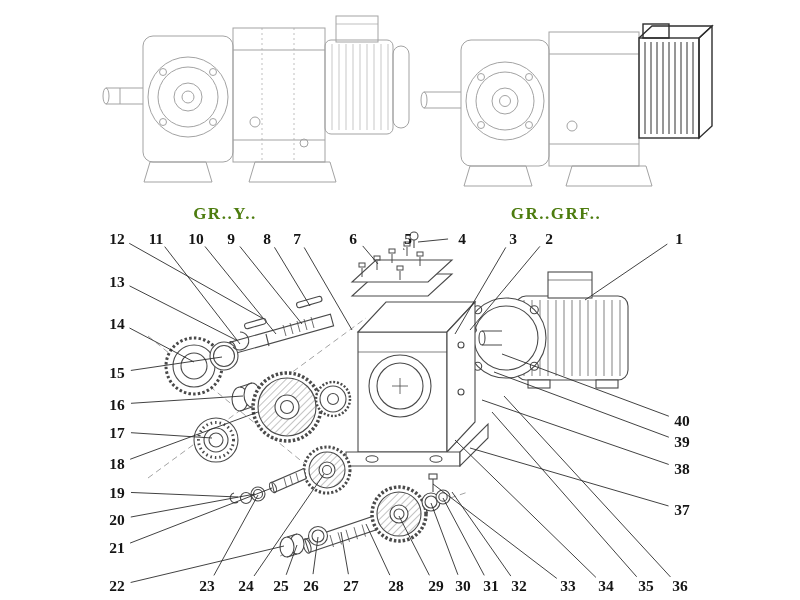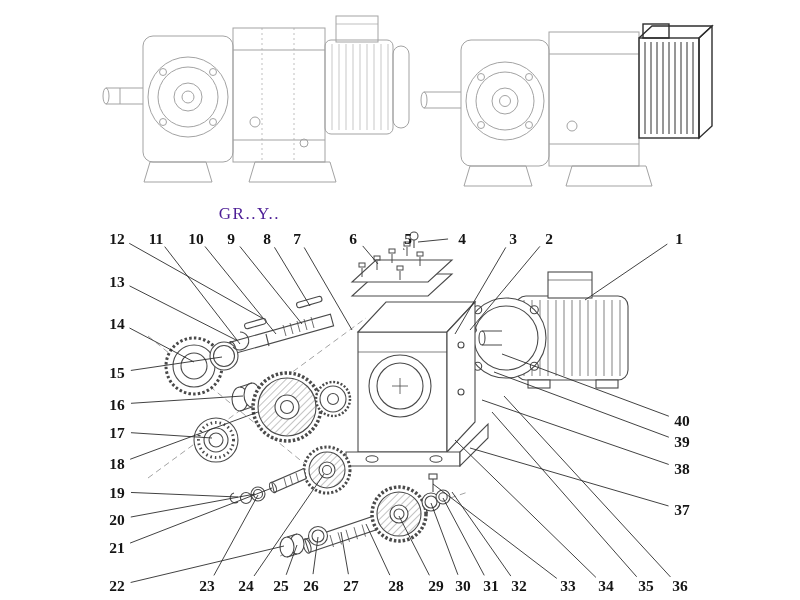--- a/index.html
+++ b/index.html
@@ -1,19 +1,19 @@
 <!DOCTYPE html>
 <html><head>
 <meta charset="utf-8">
 <style>
   html,body{margin:0;padding:0}
   body{width:800px;height:600px;background:#ffffff;font-family:"Liberation Serif",serif}
   #stage{position:relative;width:800px;height:600px;background:#ffffff;overflow:hidden}
   #artwork{position:absolute;left:0;top:0}
-  .title{position:absolute;font-weight:normal;font-size:17px;letter-spacing:1.5px;color:#4c1d95;text-align:right}
+  .title{position:absolute;font-weight:bold;font-size:17px;letter-spacing:1.5px;color:#4d7c0f;text-align:center}
   .callout{font-family:"Liberation Serif",serif;font-weight:bold;font-size:15.5px;fill:#151515;text-anchor:middle}
   .leader{stroke:#2c2c2c;stroke-width:0.9;fill:none}
 </style>
 </head>
 <body>
 
 <div id="stage">
 
   <svg id="artwork" width="800" height="600" viewBox="0 0 800 600">
     <defs>
@@ -304,13 +304,14 @@
         <line x1="668.7451815725241" y1="464.45906993437427" x2="482" y2="400" class="leader"></line>
         <text x="682" y="473.5" class="callout">38</text>
         <line x1="668.8572385689816" y1="437.20997115268125" x2="494" y2="372" class="leader"></line>
         <text x="682" y="446.5" class="callout">39</text>
         <line x1="668.8557315775874" y1="416.2131988592573" x2="502" y2="354" class="leader"></line>
         <text x="682" y="425.5" class="callout">40</text>
       </g>
   </svg>
 
   <div class="title" style="left:170px;top:204px;width:110px">GR..Y..</div>
+  <div class="title" style="left:496px;top:204px;width:120px">GR..GRF..</div>
 </div>
 
 </body></html>

